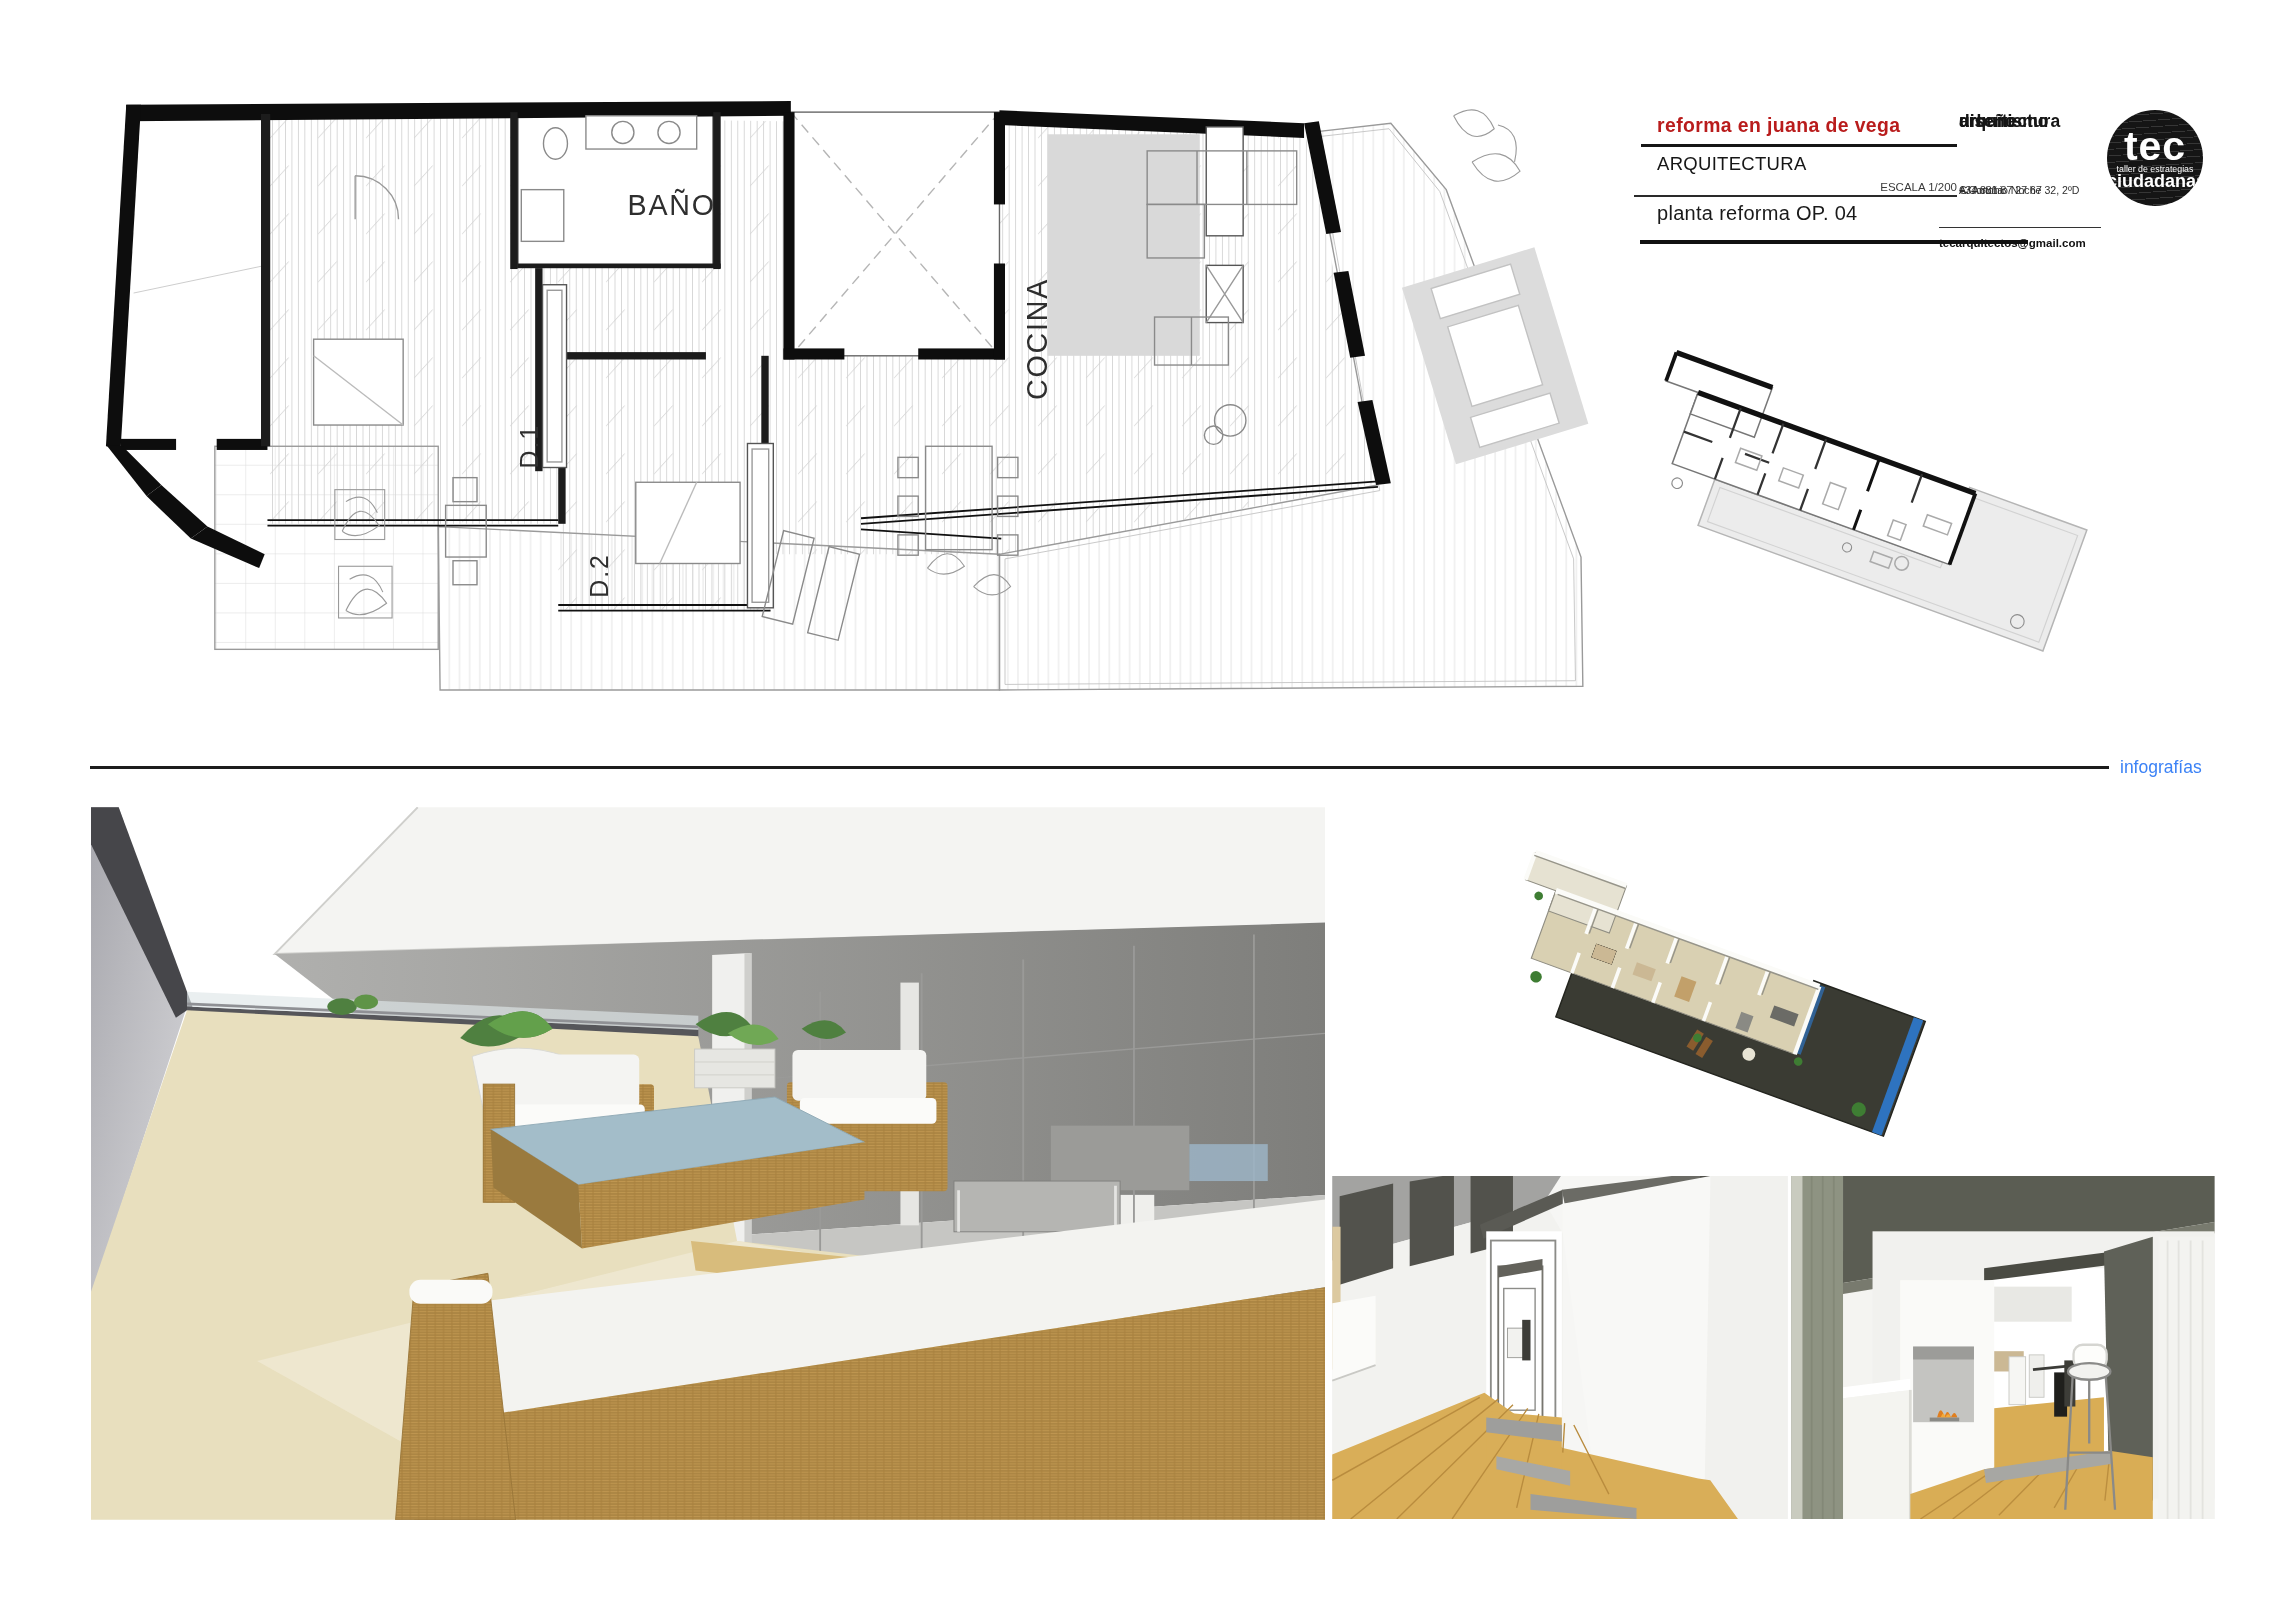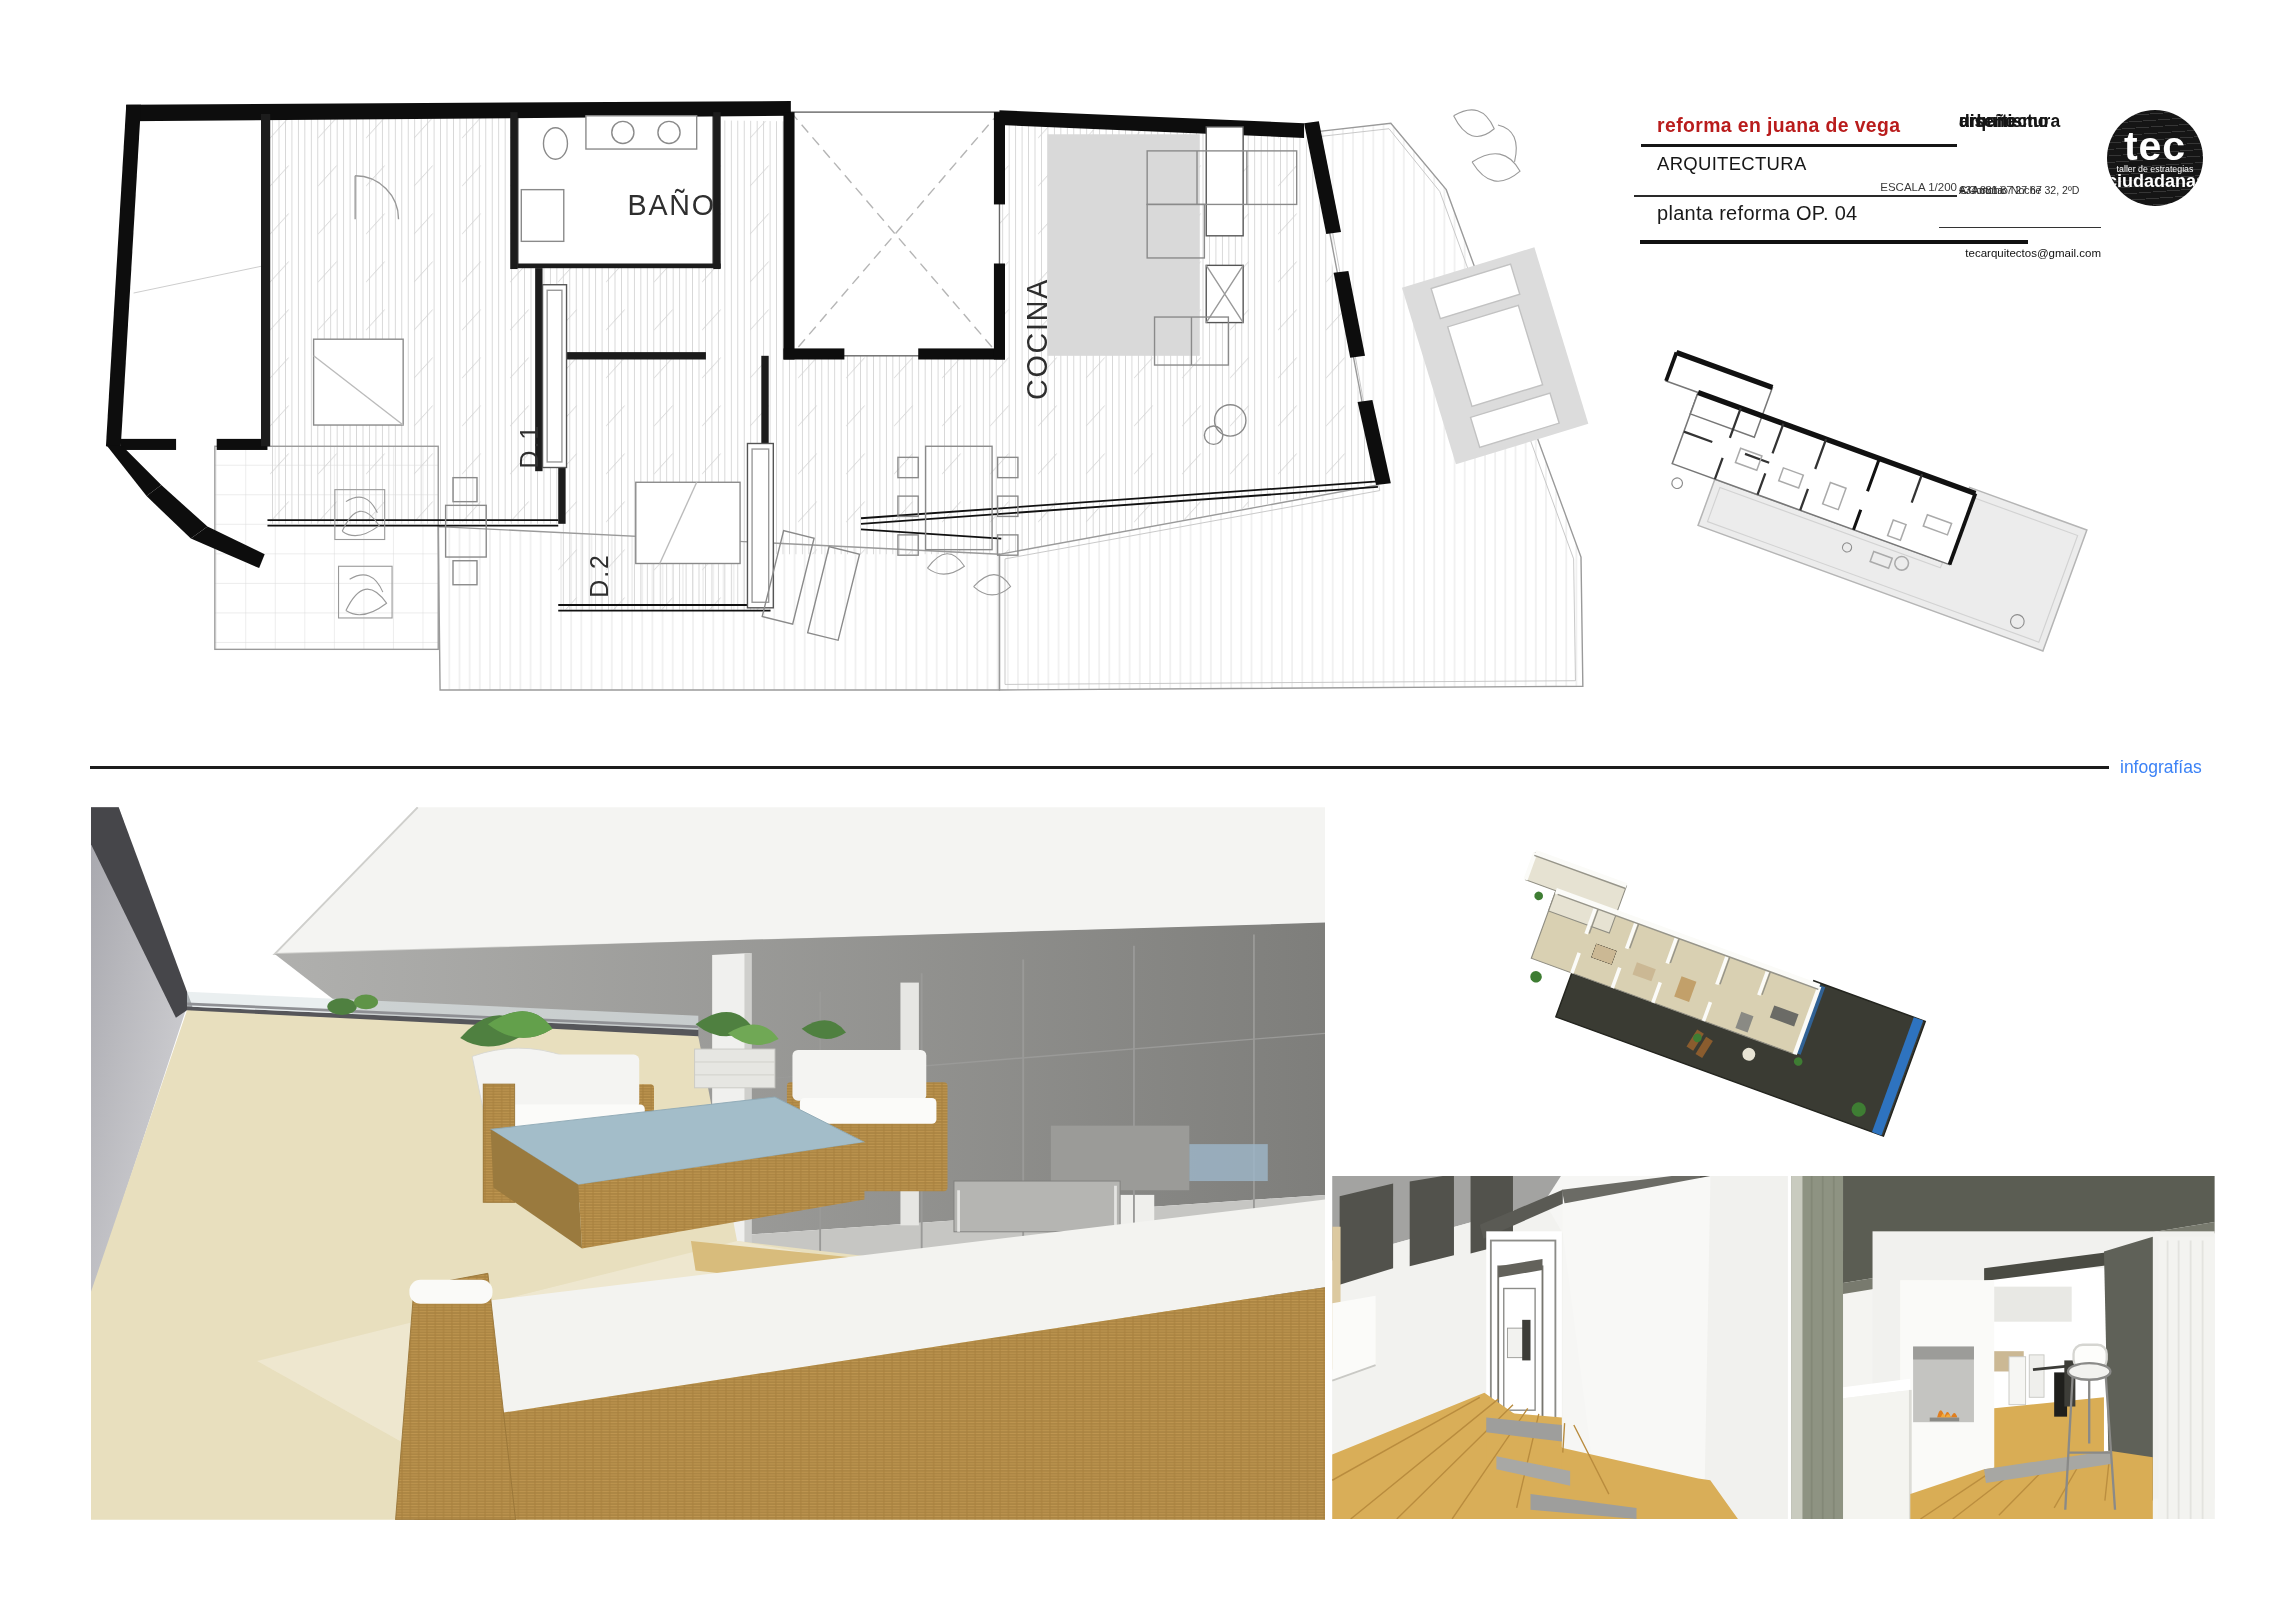--- a/index.html
+++ b/index.html
@@ -13,22 +13,22 @@
   .tb *{position:absolute;}
   .tb-project{left:23px;top:11px;font-size:19.4px;font-weight:bold;color:#b91c1c;letter-spacing:0.4px;white-space:nowrap;}
   .tb-line1{left:7.4px;top:41px;width:316px;height:2.8px;background:#161616;}
   .tb-arch{left:23px;top:50px;font-size:18.5px;color:#161616;letter-spacing:0.3px;}
   .tb-escala{left:138px;top:78px;width:185px;text-align:right;font-size:11.5px;color:#3a3a3a;}
   .tb-line2{left:0;top:92px;width:323px;height:1.8px;background:#2a2a2a;}
   .tb-sheet-title{left:23px;top:99px;font-size:20px;font-weight:normal;letter-spacing:0.3px;white-space:nowrap;}
   .tb-line3{left:5.5px;top:137px;width:388px;height:3.7px;background:#111;}
   .tb-services{left:325px;top:9.2px;width:142px;text-align:right;font-size:17.5px;font-weight:bold;line-height:18.5px;color:#161616;}
   .tb-address{left:325px;top:81px;width:142px;text-align:right;font-size:10.6px;line-height:12px;color:#2f2f2f;}
-  .tb-email{left:305px;top:124px;width:162px;text-align:right;font-size:11.5px;font-weight:normal;color:#111;
-            border-top:1.8px solid #333;padding-top:19px;}
+  .tb-email{left:305px;top:124px;width:162px;font-size:11.5px;font-weight:bold;color:#111;
+            border-top:1.8px solid #333;padding-top:9px;}
   .tb-logo{left:473px;top:6.5px;width:96px;height:96px;border-radius:50%;
     background:#151515;
     background-image:repeating-linear-gradient(176deg,rgba(255,255,255,.14) 0 0.9px,transparent 0.9px 6.5px);
     color:#fff;text-align:center;overflow:hidden;}
   .tb-logo .t1{position:relative;font-size:41px;font-weight:bold;line-height:.85;margin-top:19px;letter-spacing:0.9px;}
   .tb-logo .t2{position:relative;font-size:8.8px;line-height:10px;margin-top:0.9px;}
   .tb-logo .t3{position:relative;font-size:18px;font-weight:bold;line-height:14px;}
   
   .divider-line{left:90px;top:766px;width:2019px;height:2.8px;background:#1c1c1c;}
   .divider-label{left:2120px;top:757px;font-size:17.5px;color:#3b82f6;}

